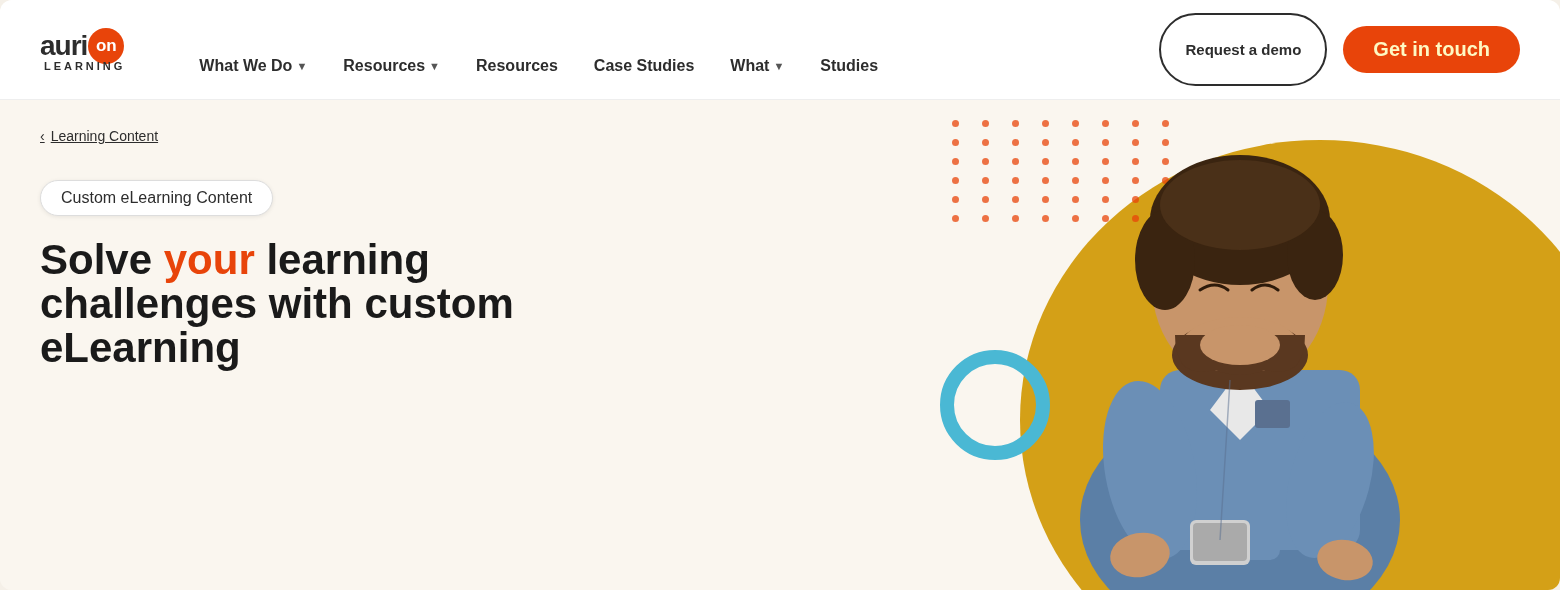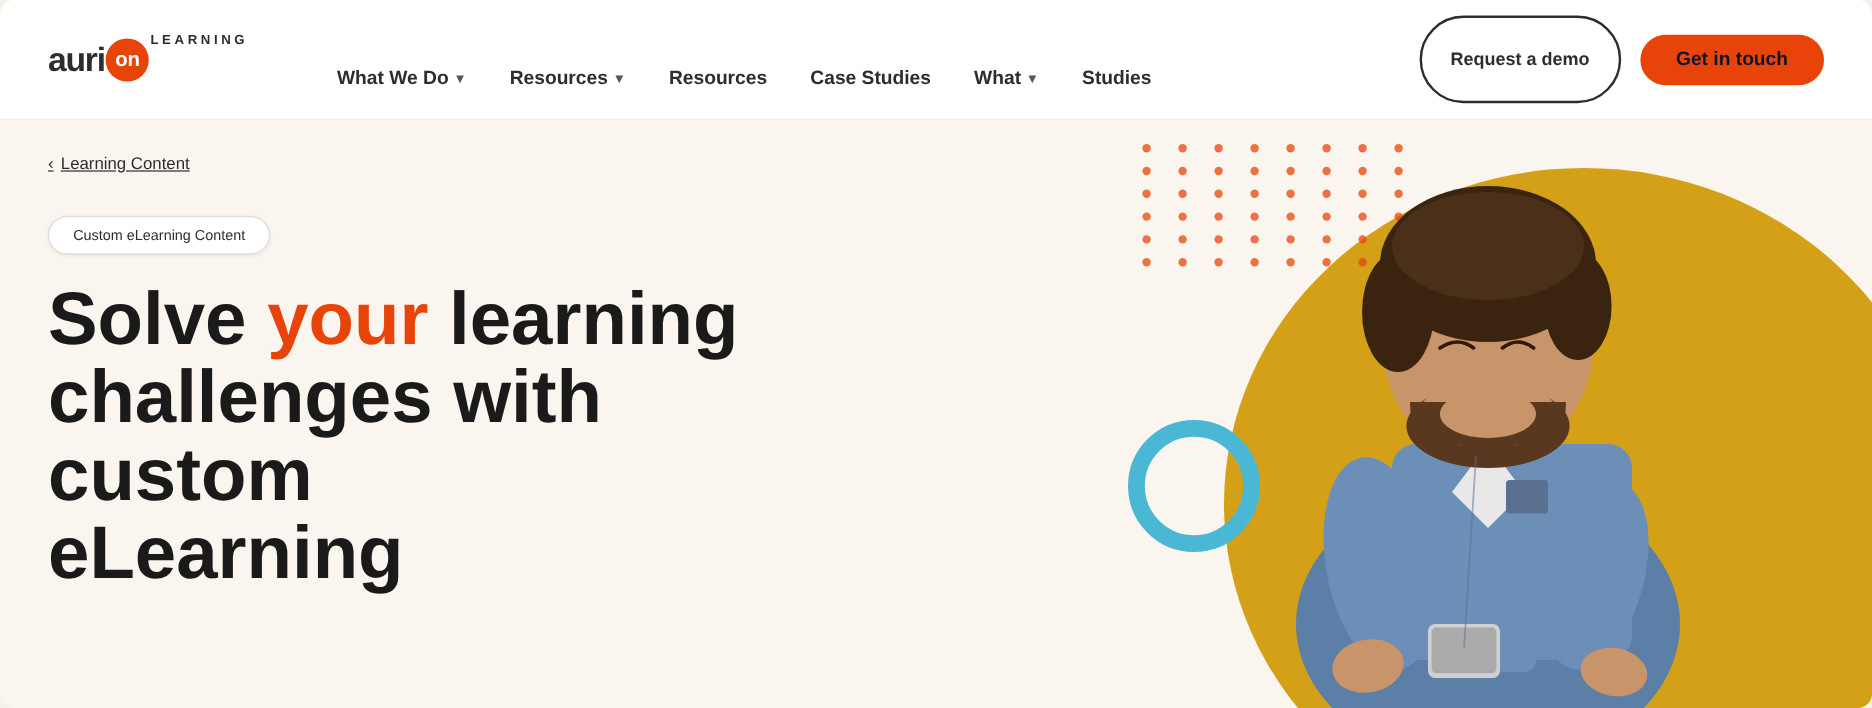--- a/index.html
+++ b/index.html
@@ -59,20 +59,21 @@
       font-size: 11px;
       font-weight: 600;
       color: #2d2d2d;
       letter-spacing: 3px;
       text-transform: uppercase;
       display: block;
       margin-top: -4px;
     }
     .logo-block {
       display: flex;
+      flex-direction: column;
       text-align: right;
     }
     .logo-top {
       display: flex;
       align-items: center;
     }
 
     nav {
       display: flex;
       align-items: center;
@@ -108,24 +109,24 @@
       color: #2d2d2d;
       padding: 26px 24px;
       border-radius: 50px;
       font-size: 15px;
       font-weight: 600;
       cursor: pointer;
       white-space: nowrap;
     }
     .btn-touch {
       background: #e8440a;
-      color: #0f172a;
+      color: #fef9c3;
       padding: 12px 30px;
       border-radius: 50px;
-      font-size: 16px;
+      font-size: 20px;
       font-weight: 700;
       cursor: pointer;
       border: none;
       white-space: nowrap;
     }
 
     
     .hero {
       background: #faf6ef;
       position: relative;
@@ -160,28 +161,28 @@
       top: 80px;
       max-width: 640px;
       z-index: 5;
     }
     .tag-badge {
       display: inline-block;
       background: #ffffff;
       border: 1px solid #ddd;
       border-radius: 50px;
       padding: 8px 20px;
-      font-size: 12px;
+      font-size: 16px;
       font-weight: 500;
       color: #2d2d2d;
       margin-bottom: 22px;
       box-shadow: 0 1px 4px rgba(0,0,0,0.08);
     }
     .hero-title {
-      font-size: 62px;
+      font-size: 42px;
       font-weight: 900;
       line-height: 1.05;
       color: #1a1a1a;
       margin-bottom: 20px;
     }
     .hero-title .highlight {
       color: #e8440a;
     }
     .hero-subtitle {
       font-size: 17px;

